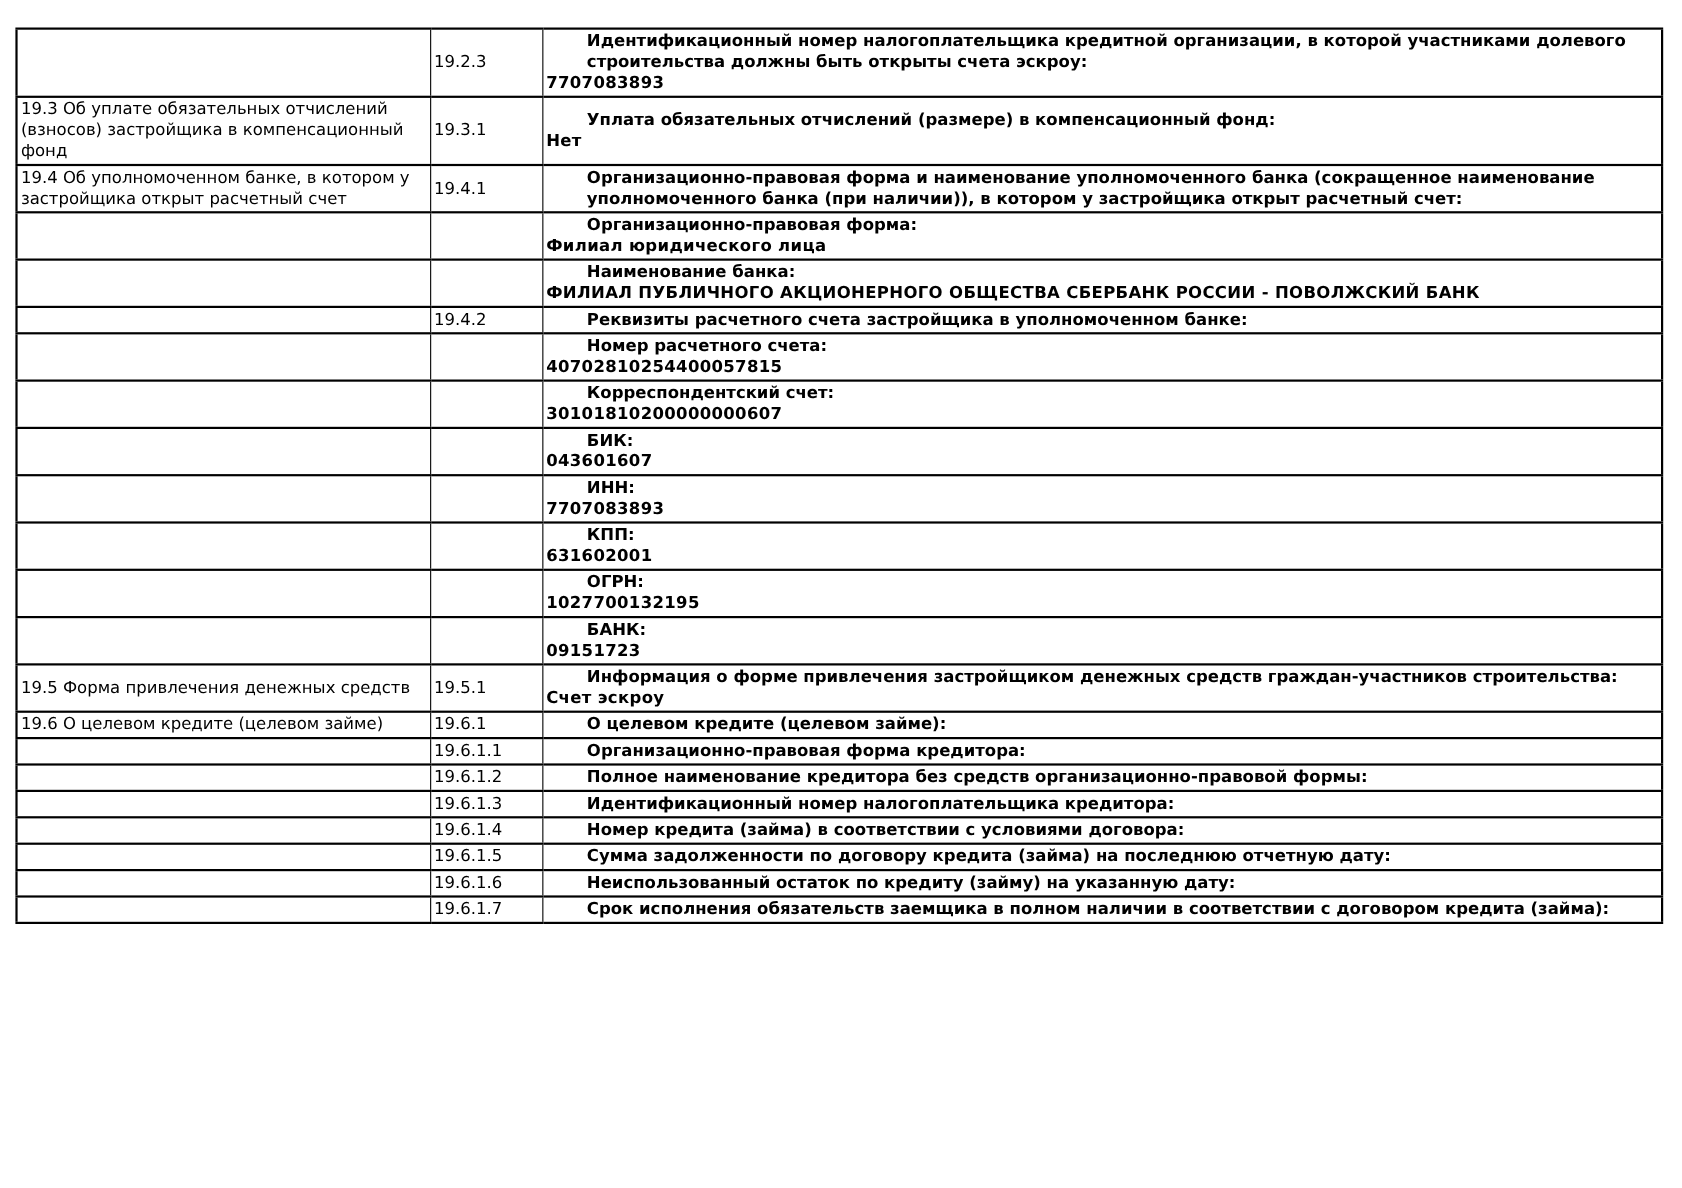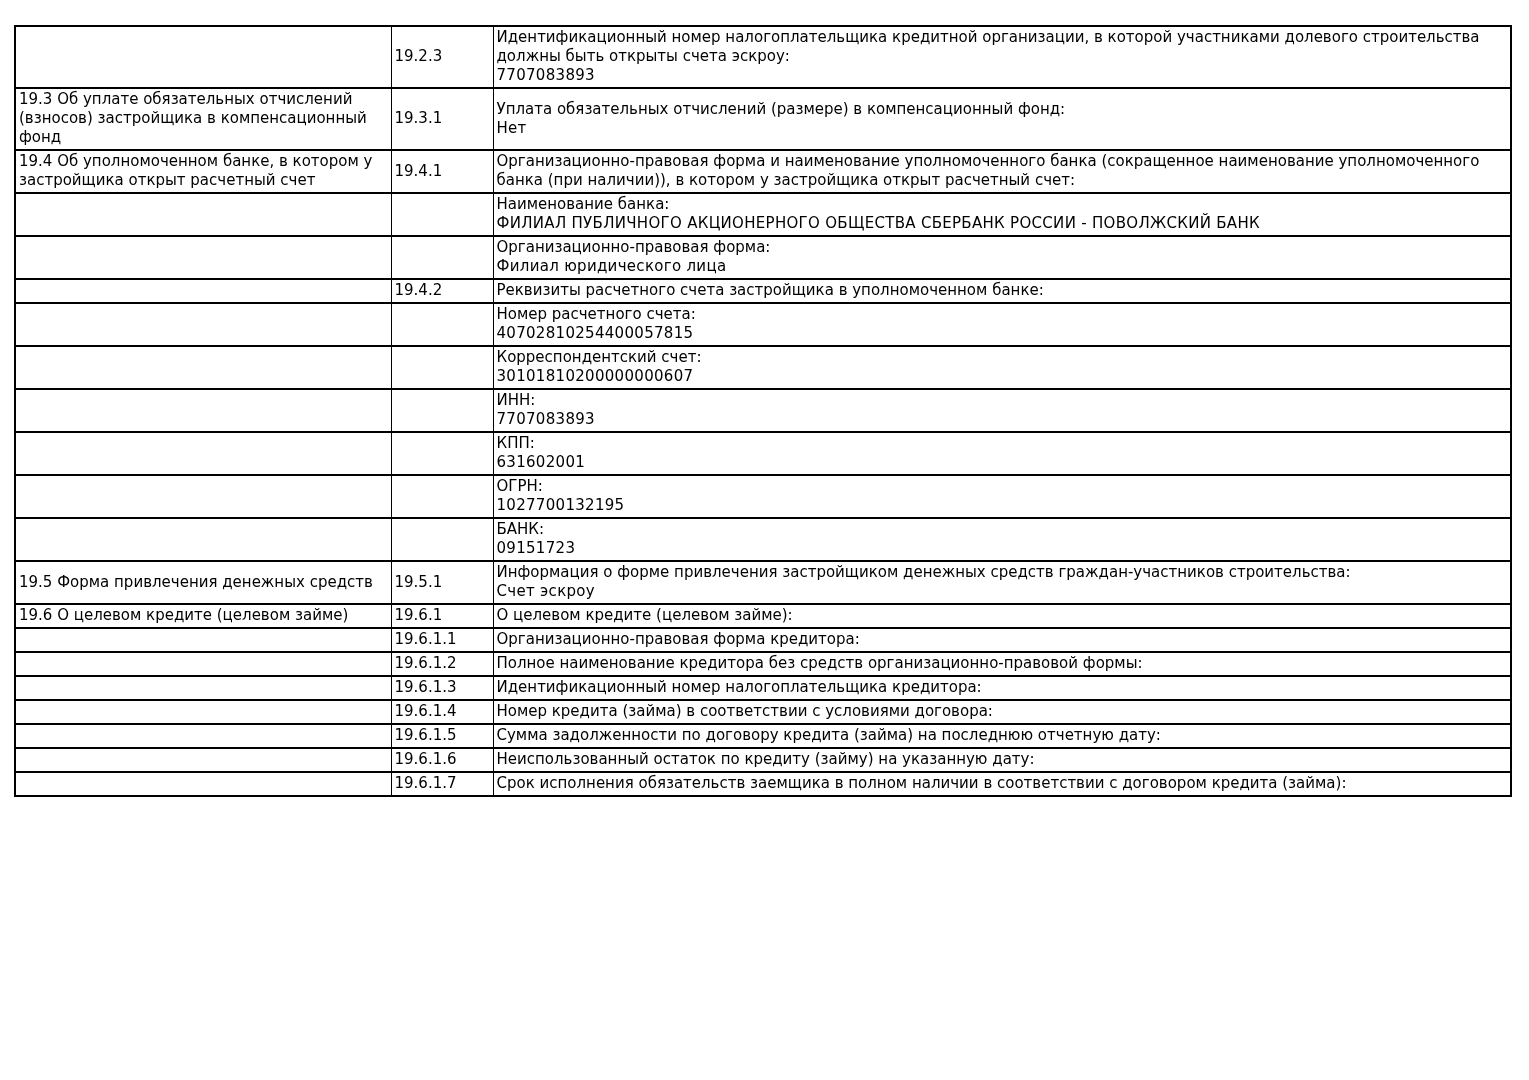--- a/index.html
+++ b/index.html
@@ -32,24 +32,25 @@
     padding: 1px 4px 2px 3px;
     vertical-align: middle;
     font-size: 15px;
     line-height: 19px;
     overflow-wrap: break-word;
   }
   td.col-section { }
   td.col-number { }
   td.col-content { }
   .field-label {
-    font-weight: normal;
+    font-weight: bold;
+    margin-left: 37px;
   }
   .field-value {
-    font-weight: normal;
+    font-weight: bold;
     letter-spacing: 0.3px;
   }
 </style>
 </head>
 <body>
 
 <div class="page">
   <table class="decl">
     <colgroup>
       <col style="width:376px">
@@ -77,53 +78,61 @@
           <td class="col-section">19.4 Об уполномоченном банке, в котором у застройщика открыт расчетный счет</td>
           <td class="col-number">19.4.1</td>
           <td class="col-content">
             <div class="field-label">Организационно-правовая форма и наименование уполномоченного банка (сокращенное наименование уполномоченного банка (при наличии)), в котором у застройщика открыт расчетный счет:</div>
           </td>
         </tr>
         <tr>
           <td class="col-section"></td>
           <td class="col-number"></td>
           <td class="col-content">
+            <div class="field-label">Организационно-правовая форма:</div>
+            <div class="field-value">Филиал юридического лица</div>
+          </td>
+        </tr>
+        <tr>
+          <td class="col-section"></td>
+          <td class="col-number"></td>
+          <td class="col-content">
             <div class="field-label">Наименование банка:</div>
             <div class="field-value">ФИЛИАЛ ПУБЛИЧНОГО АКЦИОНЕРНОГО ОБЩЕСТВА СБЕРБАНК РОССИИ - ПОВОЛЖСКИЙ БАНК</div>
           </td>
         </tr>
         <tr>
           <td class="col-section"></td>
-          <td class="col-number"></td>
-          <td class="col-content">
-            <div class="field-label">Организационно-правовая форма:</div>
-            <div class="field-value">Филиал юридического лица</div>
-          </td>
-        </tr>
-        <tr>
-          <td class="col-section"></td>
           <td class="col-number">19.4.2</td>
           <td class="col-content">
             <div class="field-label">Реквизиты расчетного счета застройщика в уполномоченном банке:</div>
           </td>
         </tr>
         <tr>
           <td class="col-section"></td>
           <td class="col-number"></td>
           <td class="col-content">
             <div class="field-label">Номер расчетного счета:</div>
             <div class="field-value">40702810254400057815</div>
           </td>
         </tr>
         <tr>
           <td class="col-section"></td>
           <td class="col-number"></td>
           <td class="col-content">
             <div class="field-label">Корреспондентский счет:</div>
             <div class="field-value">30101810200000000607</div>
+          </td>
+        </tr>
+        <tr>
+          <td class="col-section"></td>
+          <td class="col-number"></td>
+          <td class="col-content">
+            <div class="field-label">БИК:</div>
+            <div class="field-value">043601607</div>
           </td>
         </tr>
         <tr>
           <td class="col-section"></td>
           <td class="col-number"></td>
           <td class="col-content">
             <div class="field-label">ИНН:</div>
             <div class="field-value">7707083893</div>
           </td>
         </tr>

